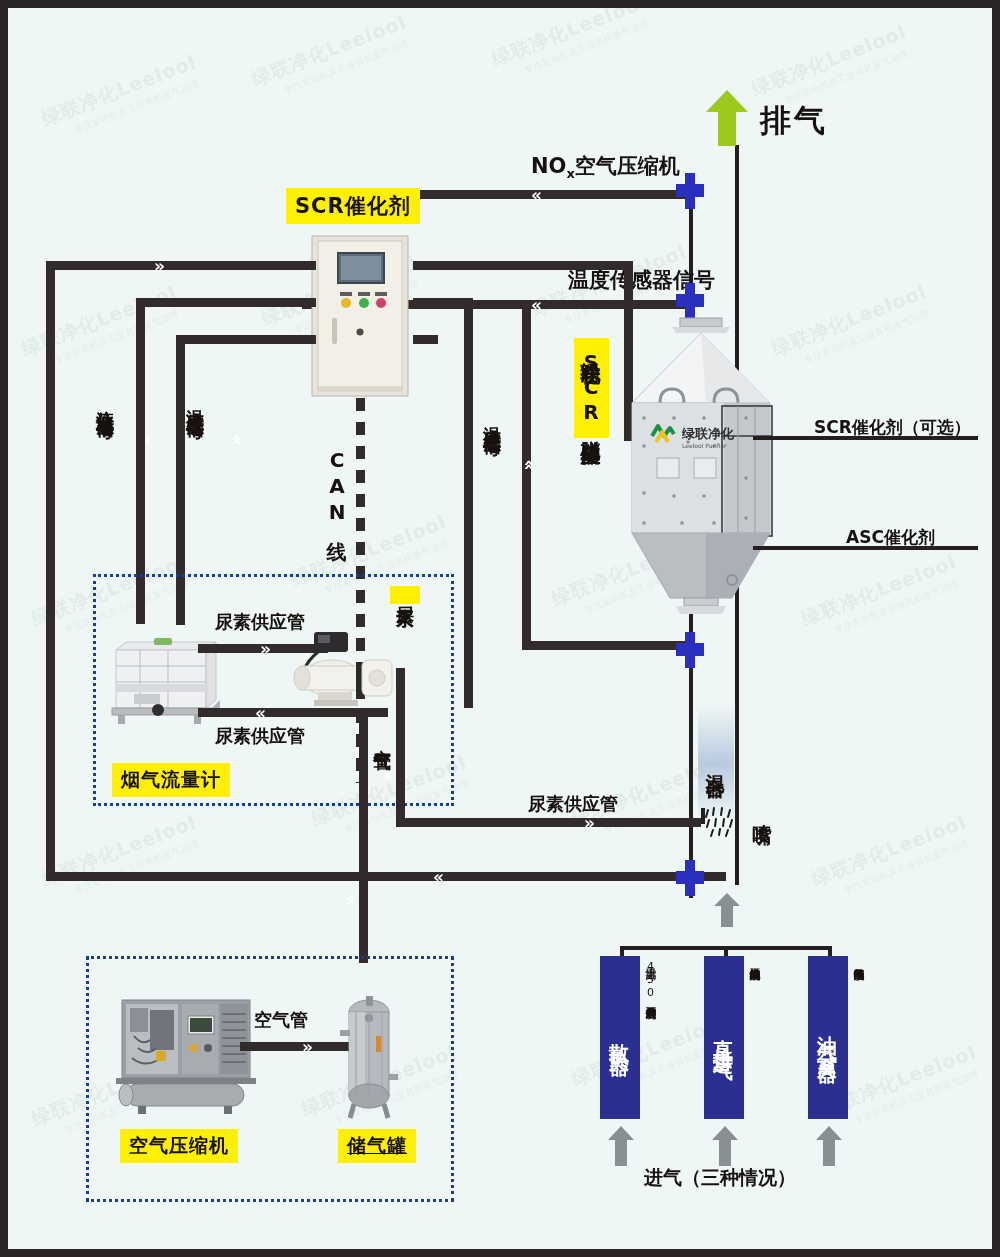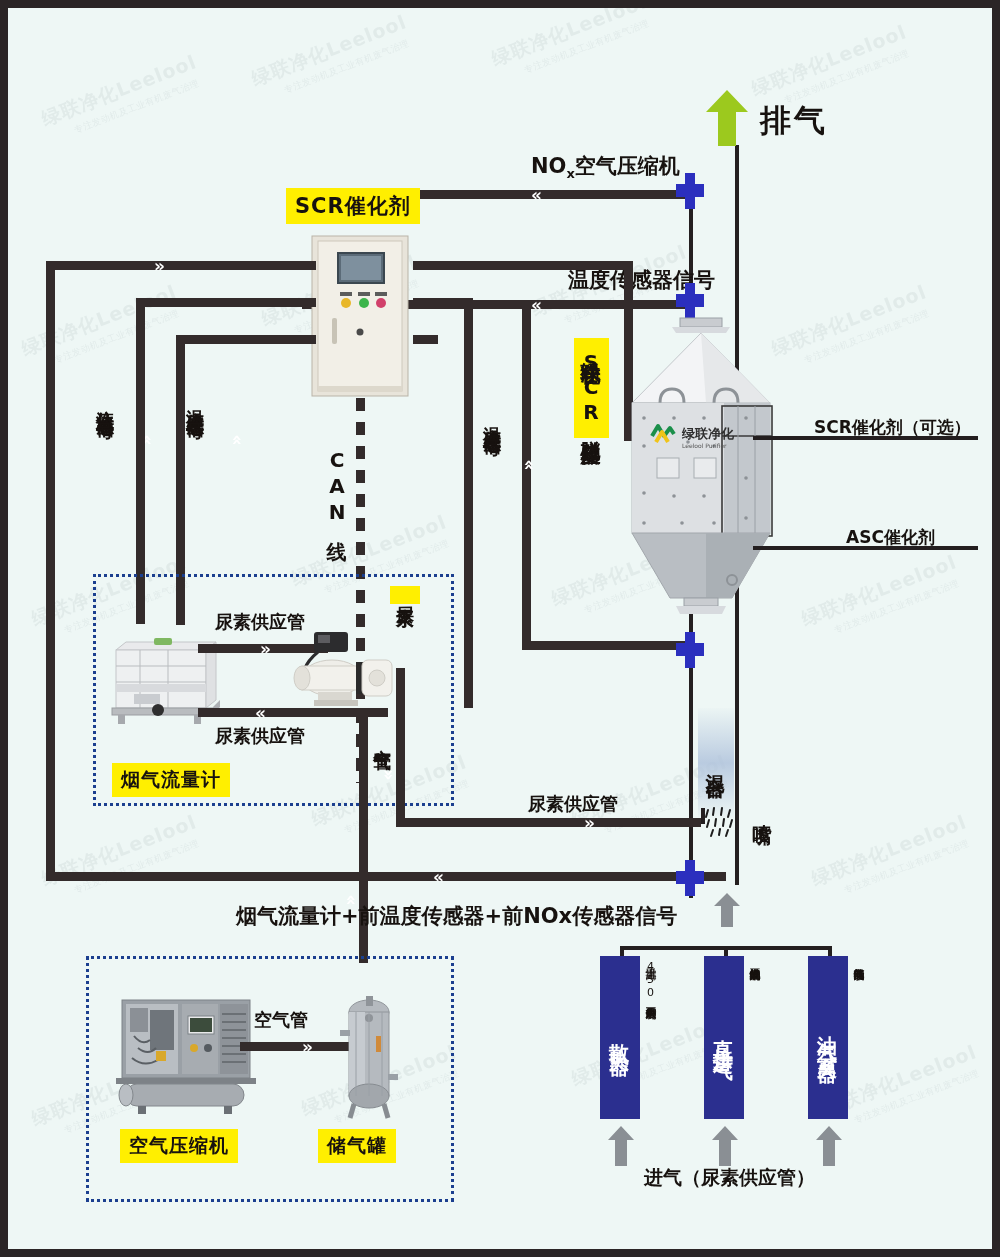--- a/index.html
+++ b/index.html
@@ -362,21 +362,20 @@
   <div class="chev" style="left:340px;top:890px;transform:rotate(-90deg);">»</div>
   <div class="plainv" style="left:362px;top:727px;">空气管</div>
 
   <div class="pipe pipev" style="left:388px;top:660px;height:150px;"></div>
   <div class="chev" style="left:378px;top:760px;transform:rotate(90deg);">»</div>
   <div class="pipe pipeh" style="left:388px;top:810px;width:305px;"></div>
   <div class="chev" style="left:576px;top:811px;">»</div>
   <div class="plain" style="left:520px;top:784px;">尿素供应管</div>
   <div class="thin thinv" style="left:693px;top:800px;height:16px;"></div>
 
-  <div class="plain" style="left:228px;top:894px;font-size:21px;">烟气流量计+前温度传感器+前NOx传感器信号</div>
   <div class="uparrow" style="left:706px;top:885px;">
     <svg width="26" height="34" viewBox="0 0 26 34">
         <polygon points="13,0 26,13 19,13 19,34 7,34 7,13 0,13" fill="#8a8f94"></polygon>
       </svg>
   </div>
 
   <div class="dotbox" style="left:78px;top:948px;width:362px;height:240px;"></div>
   <div class="eq" style="left:108px;top:988px;">
     <svg width="140" height="118" viewBox="0 0 140 118">
       <rect x="6" y="4" width="128" height="78" fill="#9aa0a6" stroke="#7d8287"></rect>
@@ -430,21 +429,21 @@
       <rect x="36" y="40" width="5" height="16" fill="#d08a3a"></rect>
       <g stroke="#9aa0a6" stroke-width="1">
         <line x1="16" y1="16" x2="16" y2="100"></line>
           <line x1="29" y1="16" x2="29" y2="100"></line>
         <line x1="42" y1="16" x2="42" y2="100"></line>
       </g>
       <path d="M14,108 L10,122" stroke="#878c91" stroke-width="5"></path>
       <path d="M44,108 L48,122" stroke="#878c91" stroke-width="5"></path>
     </svg>
   </div>
-  <div class="ylab" style="left:310px;top:1121px;">储气罐</div>
+  <div class="ylab" style="left:330px;top:1121px;text-decoration:underline;">储气罐</div>
 
   <div class="thin thinh" style="left:612px;top:938px;width:210px;"></div>
   <div class="thin thinv" style="left:612px;top:938px;height:14px;"></div>
   <div class="thin thinv" style="left:716px;top:938px;height:14px;"></div>
   <div class="thin thinv" style="left:820px;top:938px;height:14px;"></div>
 
   <div class="bluebox" style="left:592px;top:948px;width:40px;height:163px;">散热器</div>
   <div class="note" style="left:636px;top:952px;height:152px;">排温高于450度且不需要余热利用时</div>
 
   <div class="bluebox" style="left:696px;top:948px;width:40px;height:163px;">直接进气</div>
@@ -462,15 +461,15 @@
     <svg width="26" height="40" viewBox="0 0 26 40">
         <polygon points="13,0 26,14 19,14 19,40 7,40 7,14 0,14" fill="#8a8f94"></polygon>
       </svg>
     </div>
   <div class="uparrow" style="left:808px;top:1118px;">
     <svg width="26" height="40" viewBox="0 0 26 40">
         <polygon points="13,0 26,14 19,14 19,40 7,40 7,14 0,14" fill="#8a8f94"></polygon>
       </svg>
     </div>
 
-  <div class="plain" style="left:636px;top:1157px;font-size:19px;">进气（尿素供应管）</div>
+  <div class="plain" style="left:636px;top:1157px;font-size:19px;">进气（三种情况）</div>
 
 </div>
 
 </body></html>

